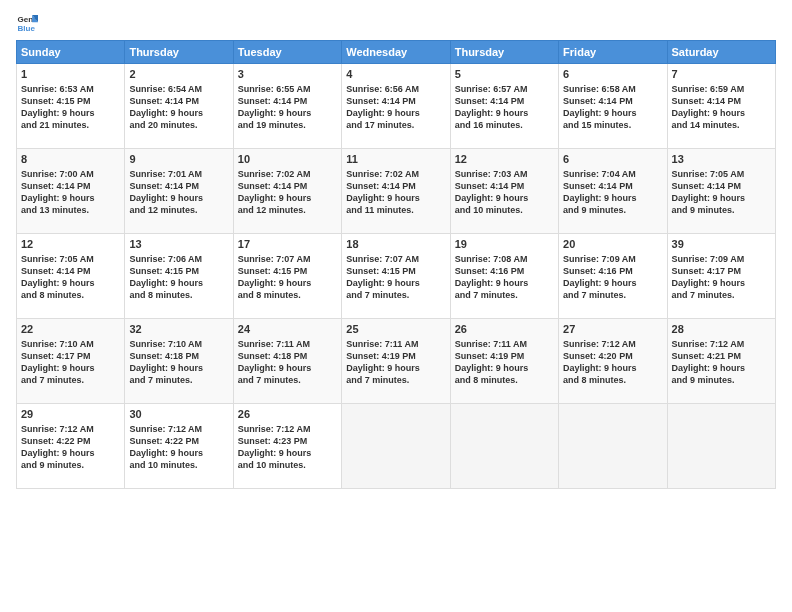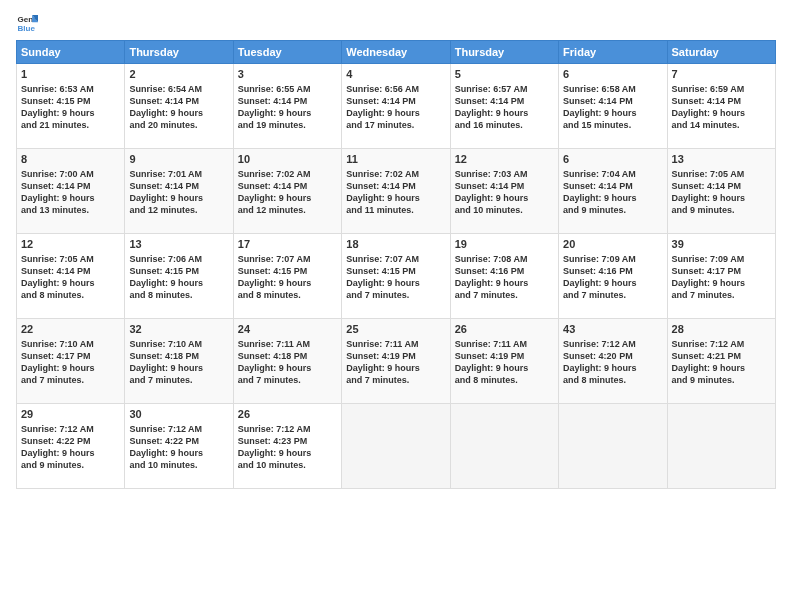--- a/index.html
+++ b/index.html
@@ -226,21 +226,21 @@
         </td>
           <td>
           <div class="day-num">25</div>
           <div class="day-info">Sunrise: 7:11 AM<br>Sunset: 4:19 PM<br>Daylight: 9 hours<br>and 7 minutes.</div>
         </td>
           <td>
           <div class="day-num">26</div>
           <div class="day-info">Sunrise: 7:11 AM<br>Sunset: 4:19 PM<br>Daylight: 9 hours<br>and 8 minutes.</div>
         </td>
           <td>
-          <div class="day-num">43</div>
+          <div class="day-num">27</div>
           <div class="day-info">Sunrise: 7:12 AM<br>Sunset: 4:20 PM<br>Daylight: 9 hours<br>and 8 minutes.</div>
         </td>
           <td>
           <div class="day-num">28</div>
           <div class="day-info">Sunrise: 7:12 AM<br>Sunset: 4:21 PM<br>Daylight: 9 hours<br>and 9 minutes.</div>
         </td>
         </tr>
         <tr>
           <td>
           <div class="day-num">29</div>

